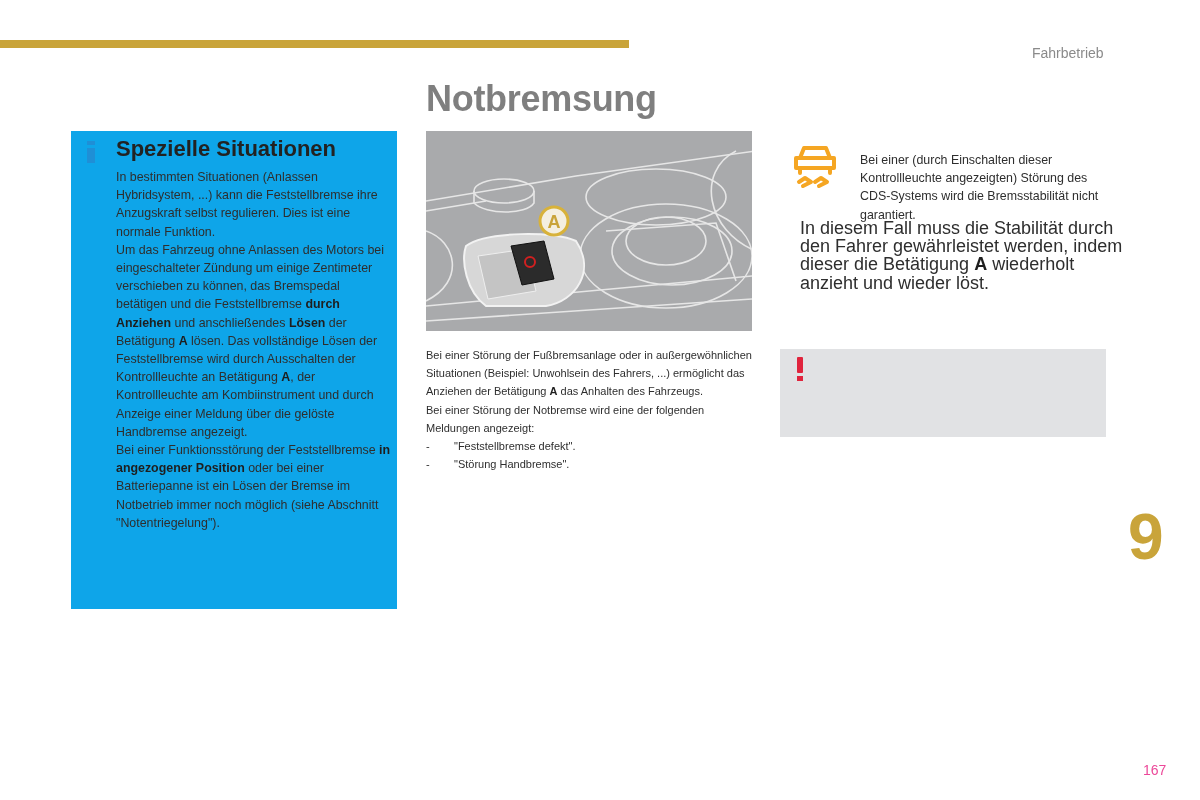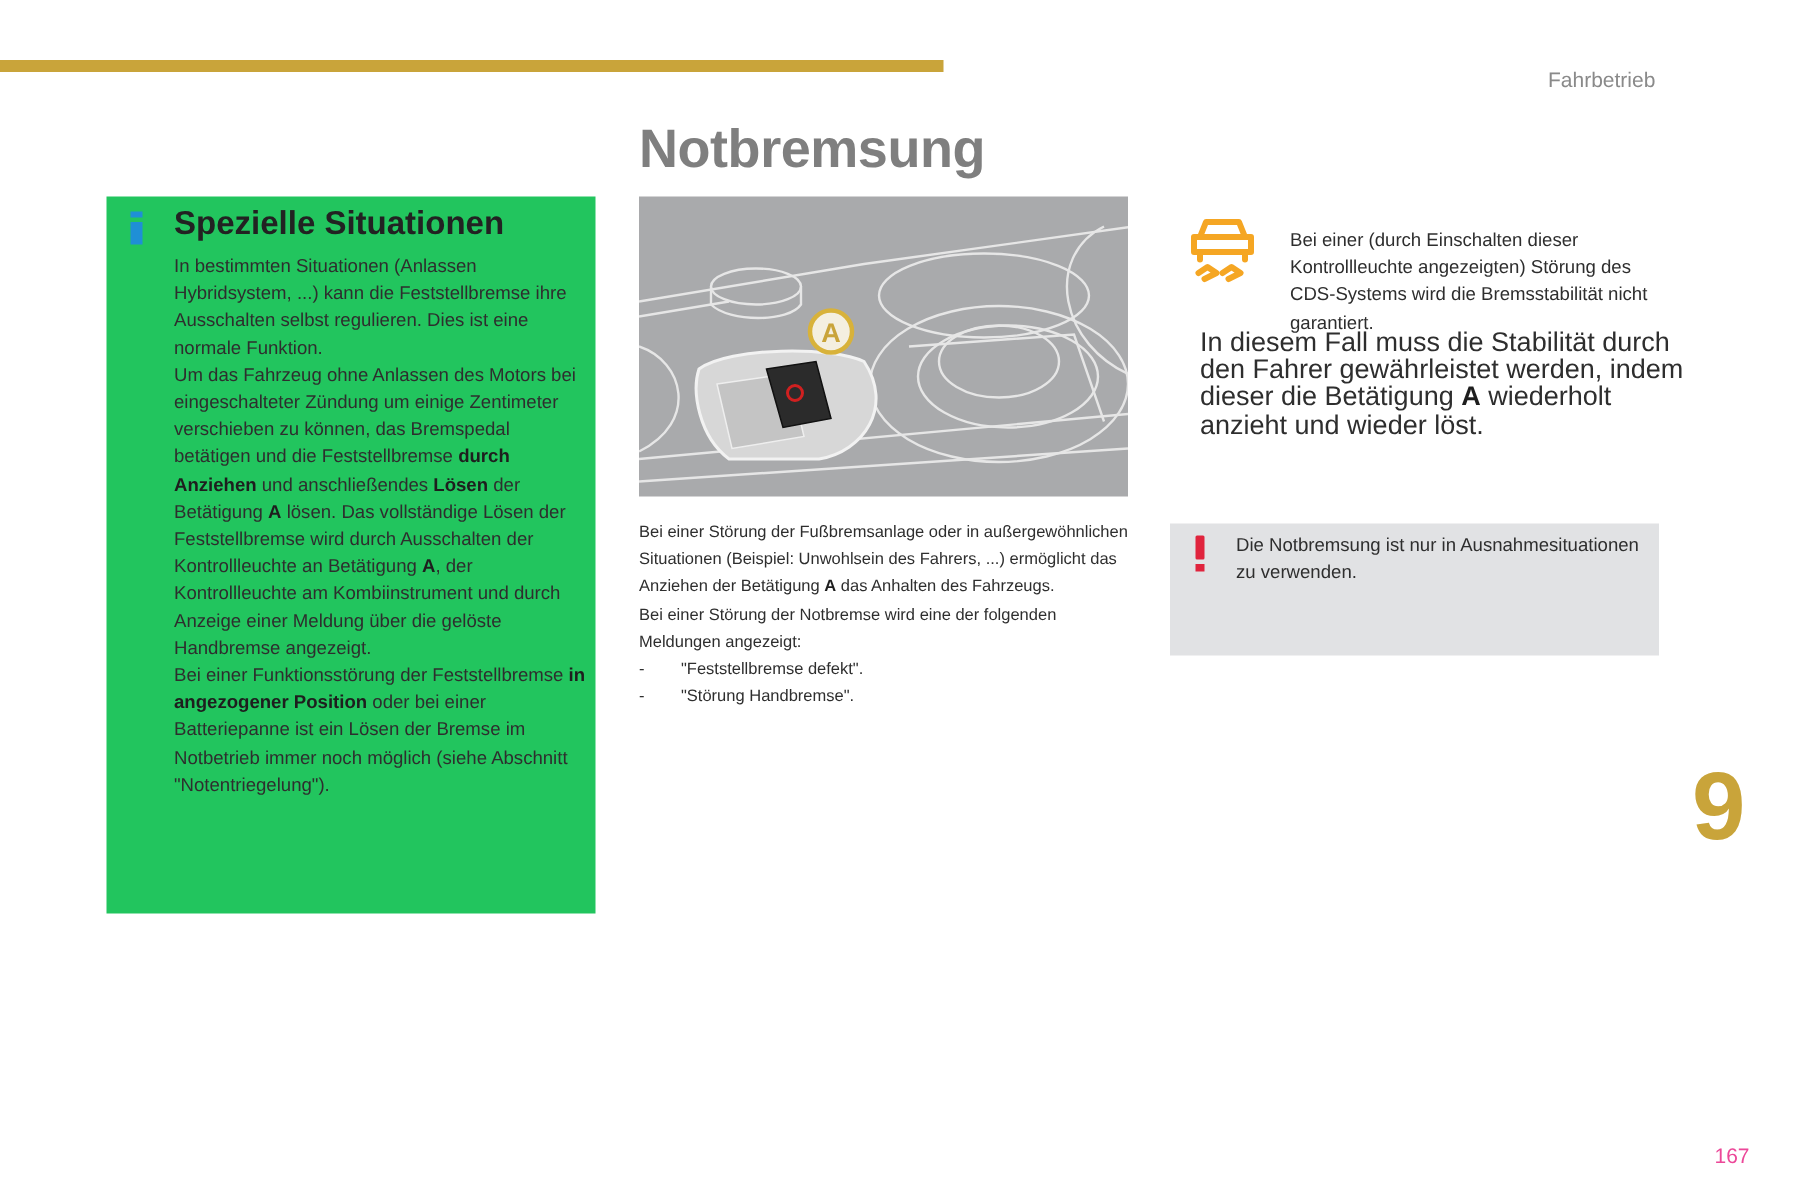--- a/index.html
+++ b/index.html
@@ -18,21 +18,21 @@
     font-size: 14px; color: #8a8a8a;
   }
   .page-title {
     position: absolute; left: 426px; top: 78px;
     font-size: 36px; color: #7f7f7f; font-weight: bold; margin: 0;
     letter-spacing: -0.3px;
   }
   
   .info-box {
     position: absolute; left: 71px; top: 131px; width: 326px; height: 478px;
-    background: #22c55e;
+    background: #0ea5e9;
   }
   .info-icon {
     position: absolute; left: 16px; top: 10px; width: 8px; height: 22px;
   }
   .info-icon .dot { position: absolute; left: 0; top: 0; width: 8px; height: 4px; background: #1f8fd6; }
   .info-icon .bar { position: absolute; left: 0; top: 7px; width: 8px; height: 15px; background: #1f8fd6; }
   .info-title {
     position: absolute; left: 45px; top: 5px;
     font-size: 22px; font-weight: bold; color: #222; margin: 0;
   }
@@ -99,21 +99,21 @@
 <div class="section-header">Fahrbetrieb</div>
 <h1 class="page-title">Notbremsung</h1>
 
 <div class="info-box">
   <div class="info-icon">
     <div class="dot"></div>
       <div class="bar"></div>
   </div>
   <h2 class="info-title">Spezielle Situationen</h2>
   <div class="info-text">
-    <p>In bestimmten Situationen (Anlassen Hybridsystem, ...) kann die Feststellbremse ihre Ausschalten selbst regulieren. Dies ist eine normale Funktion.</p>
+    <p>In bestimmten Situationen (Anlassen Hybridsystem, ...) kann die Feststellbremse ihre Anzugskraft selbst regulieren. Dies ist eine normale Funktion.</p>
     <p><span>Um das Fahrzeug ohne Anlassen des Motors bei eingeschalteter Zündung um einige Zentimeter verschieben zu können, das Bremspedal betätigen und die Feststellbremse </span><b>durch Anziehen</b><span> und anschließendes </span><b>Lösen</b><span> der Betätigung </span><b>A</b><span> lösen. Das vollständige Lösen der Feststellbremse wird durch Ausschalten der Kontrollleuchte an Betätigung </span><b>A</b><span>, der Kontrollleuchte am Kombiinstrument und durch Anzeige einer Meldung über die gelöste Handbremse angezeigt.</span></p>
     <p><span>Bei einer Funktionsstörung der Feststellbremse </span><b>in angezogener Position</b><span> oder bei einer Batteriepanne ist ein Lösen der Bremse im Notbetrieb immer noch möglich (siehe Abschnitt "Notentriegelung").</span></p>
   </div>
 </div>
 
 <div class="illustration">
   <svg width="326" height="200" viewBox="0 0 326 200">
     <g fill="none" stroke="#e6e6e6" stroke-width="1.6">
       <path d="M0 70 L150 45 L330 20"></path>
       <path d="M0 80 L60 70"></path>
@@ -163,17 +163,16 @@
   </svg>
 </div>
 <div class="lamp-text">Bei einer (durch Einschalten dieser Kontrollleuchte angezeigten) Störung des CDS-Systems wird die Bremsstabilität nicht garantiert.</div>
 <div class="stability-text"><span>In diesem Fall muss die Stabilität durch den Fahrer gewährleistet werden, indem dieser die Betätigung </span><b>A</b><span> wiederholt anzieht und wieder löst.</span></div>
 
 <div class="caution-box">
   <div class="caution-icon">
       <div class="bar"></div>
       <div class="dot"></div>
     </div>
-  <div class="caution-text">Die Notbremsung ist nur in Ausnahmesituationen zu verwenden.</div>
 </div>
 
 <div class="chapter-number">9</div>
 <div class="page-number">167</div>
 
 </body></html>

